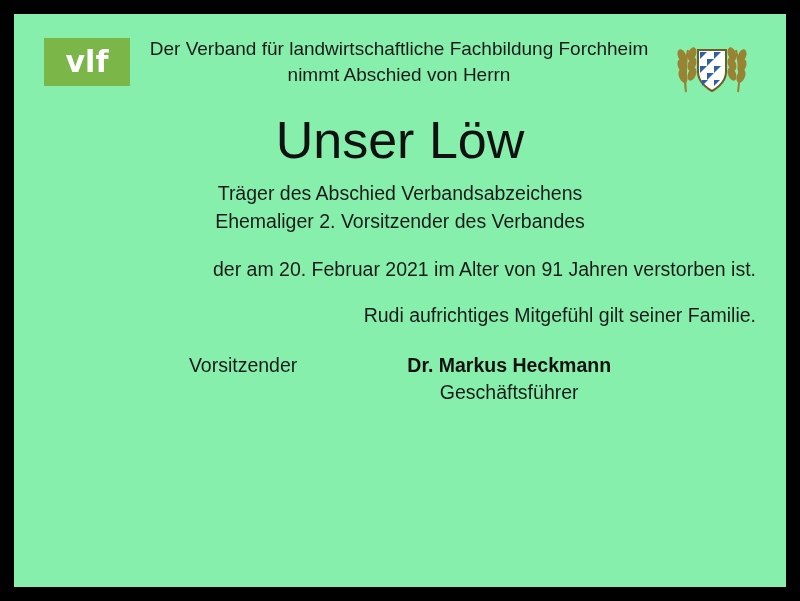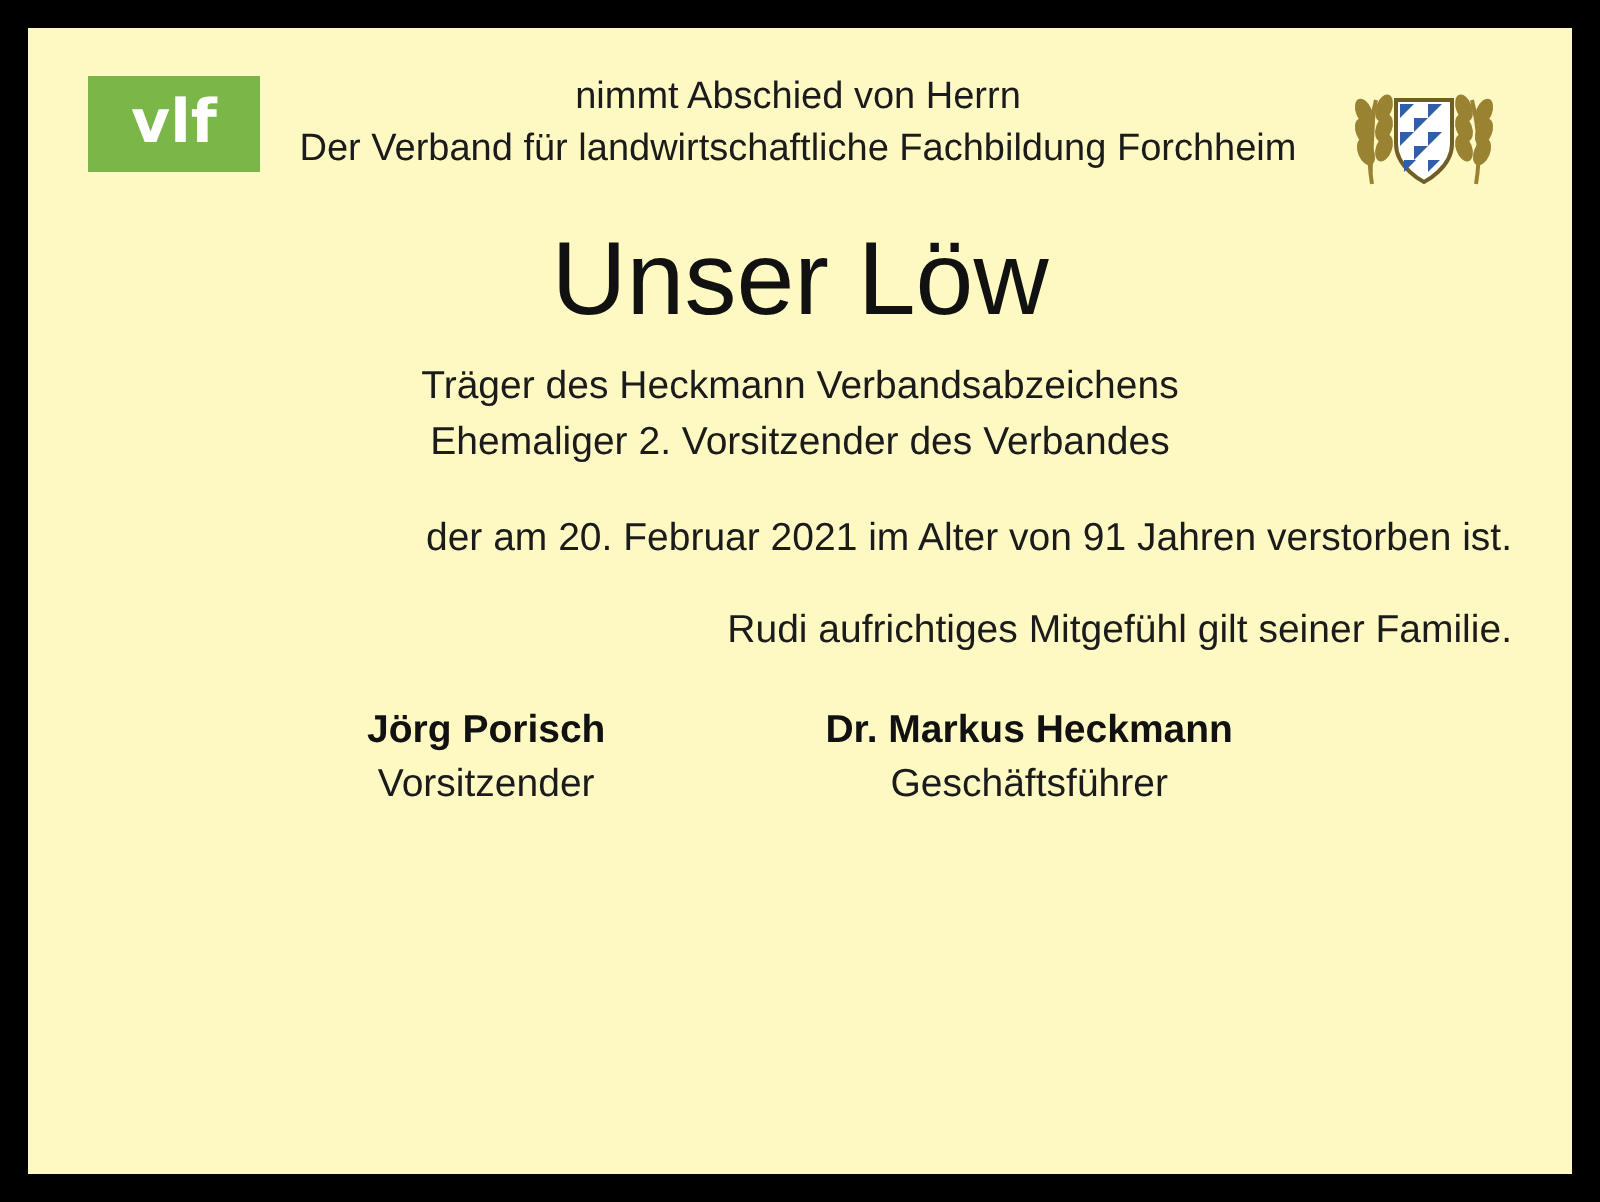--- a/index.html
+++ b/index.html
@@ -17,21 +17,21 @@
     box-sizing: border-box;
     width: 800px;
     height: 601px;
     background: #000000;
     padding: 14px;
   }
   .inner {
     box-sizing: border-box;
     width: 100%;
     height: 100%;
-    background: #fef9c3;
+    background: #86efac;
     position: relative;
     padding: 22px 30px 18px 30px;
     display: flex;
     flex-direction: column;
   }
   
   .header {
     display: flex;
     align-items: flex-start;
     justify-content: space-between;
@@ -125,22 +125,22 @@
 <div class="notice">
   <div class="inner">
 
     <div class="header">
 
       <div class="logo">
         <span class="logo-text">vlf</span>
       </div>
 
       <div class="header-text">
+        <div class="header-line">Der Verband für landwirtschaftliche Fachbildung Forchheim</div>
         <div class="header-line">nimmt Abschied von Herrn</div>
-        <div class="header-line">Der Verband für landwirtschaftliche Fachbildung Forchheim</div>
       </div>
 
       <div class="crest">
         <svg width="88" height="62" viewBox="0 0 88 62" xmlns="http://www.w3.org/2000/svg" aria-hidden="true">
 
           <g fill="#9a8233">
             <path d="M18 56 C16 44 16 30 20 14"></path>
             <path d="M18 56 C16 44 16 30 20 14" stroke="#9a8233" stroke-width="2" fill="none"></path>
             <ellipse cx="14" cy="20" rx="4" ry="7" transform="rotate(-22 14 20)"></ellipse>
             <ellipse cx="14" cy="30" rx="4" ry="7" transform="rotate(-22 14 30)"></ellipse>
@@ -171,31 +171,30 @@
             <path d="M34 44 l6 0 l-6 6 z"></path>
             <path d="M46 44 l6 0 l-6 6 z"></path>
           </g>
         </svg>
       </div>
 
     </div>
 
     <div class="name">Unser Löw</div>
 
-    <div class="subtitle">Träger des Heckmann Verbandsabzeichens</div>
+    <div class="subtitle">Träger des Abschied Verbandsabzeichens</div>
     <div class="subtitle">Ehemaliger 2. Vorsitzender des Verbandes</div>
 
     <div class="paragraphs">
       <div class="para">der am 20. Februar 2021 im Alter von 91 Jahren verstorben ist.</div>
       <div class="para">Rudi aufrichtiges Mitgefühl gilt seiner Familie.</div>
     </div>
 
     <div class="signatures">
       <div class="sig">
-        <div class="sig-name">Jörg Porisch</div>
         <div class="sig-role">Vorsitzender</div>
       </div>
       <div class="sig">
         <div class="sig-name">Dr. Markus Heckmann</div>
         <div class="sig-role">Geschäftsführer</div>
       </div>
     </div>
 
   </div>
 </div>

